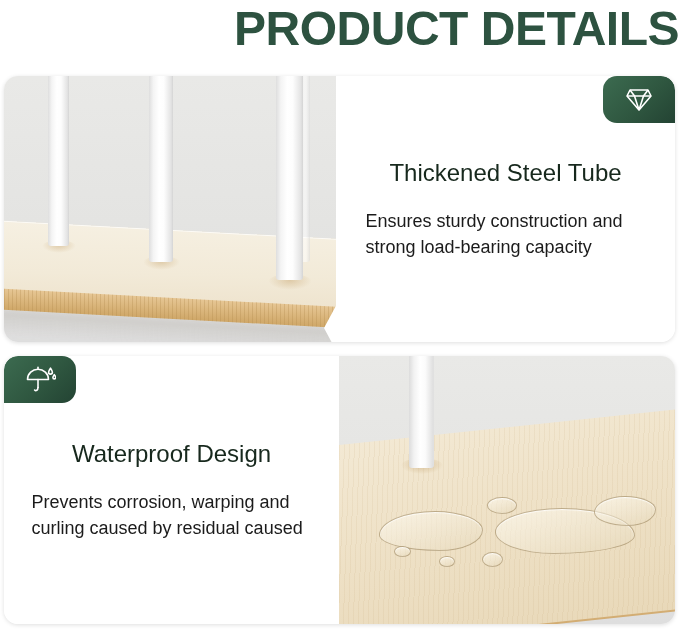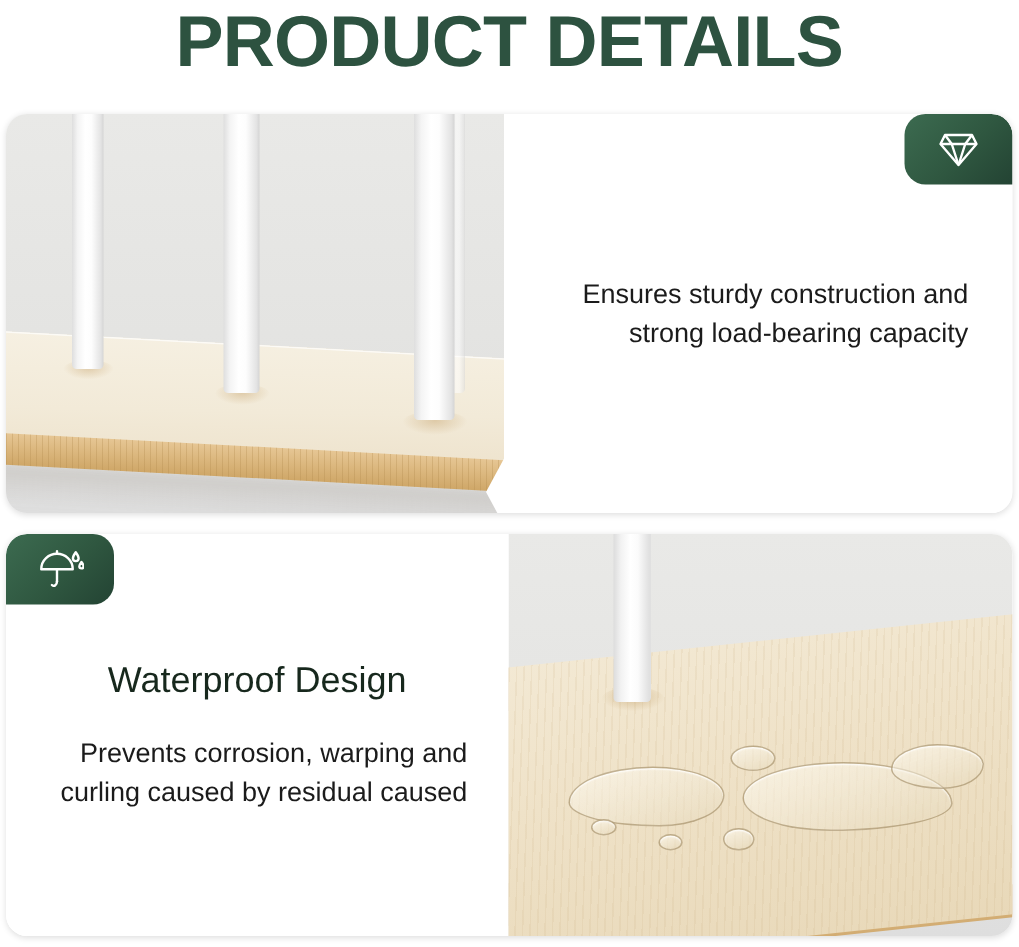--- a/index.html
+++ b/index.html
@@ -20,21 +20,21 @@
   }
 
   
   .page-title {
     position: absolute;
     top: 0px;
     left: 0;
     width: 679px;
     height: 62px;
     line-height: 58px;
-    text-align: center;
+    text-align: right;
     font-size: 48px;
     font-weight: 800;
     letter-spacing: -0.5px;
     color: #2d5240;
     white-space: nowrap;
   }
 
   
   .card {
     position: absolute;
@@ -210,21 +210,21 @@
     color: #17281d;
     text-align: center;
     line-height: 1.25;
     margin-bottom: 20px;
     white-space: nowrap;
   }
   .feature-desc {
     font-size: 18px;
     font-weight: 400;
     color: #1b1b1b;
-    text-align: right;
+    text-align: left;
     line-height: 1.45;
     max-width: 280px;
   }
 
   
   .notch {
     position: absolute;
     width: 0;
     height: 0;
   }
@@ -284,20 +284,21 @@
       <div class="tube-foot foot-c"></div>
       <div class="tube tube-a"></div>
       <div class="tube tube-b"></div>
       <div class="tube tube-d"></div>
       <div class="tube tube-c"></div>
     </div>
 
     <div class="notch notch-left"></div>
 
     <div class="textpane text-right">
+      <div class="feature-title">Thickened Steel Tube</div>
       <div class="feature-desc">Ensures sturdy construction and strong load-bearing capacity</div>
     </div>
 
     <div class="badge badge-tr">
       <span>
         <svg width="28" height="26" viewBox="0 0 28 26" fill="none" stroke="#ffffff" stroke-width="1.6" stroke-linejoin="round">
           <path d="M5 3 H23 L26 9 L14 23 L2 9 Z"></path>
           <path d="M2 9 H26"></path>
           <path d="M5 3 L9.5 9 L14 23"></path>
           <path d="M23 3 L18.5 9 L14 23"></path>

